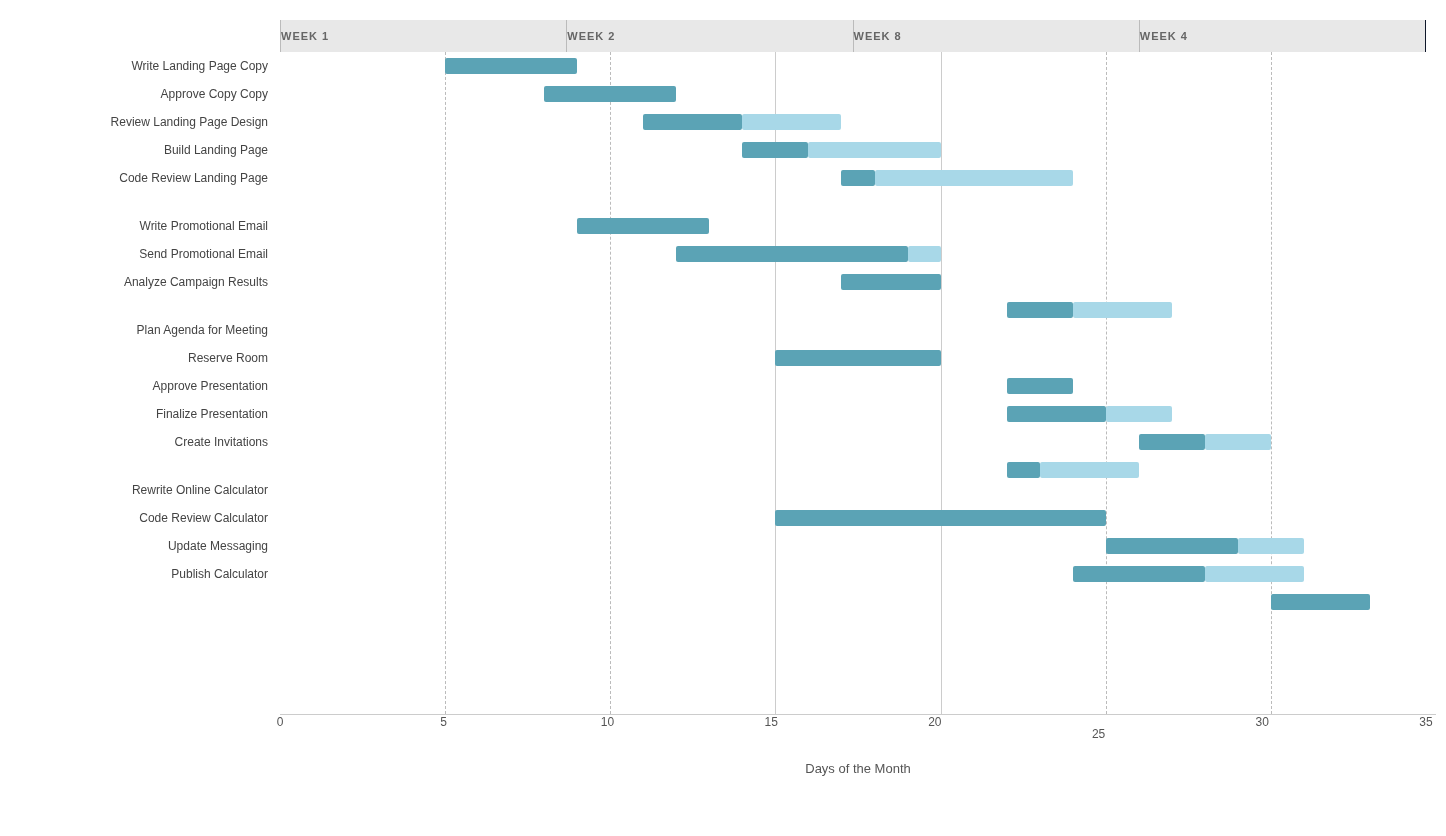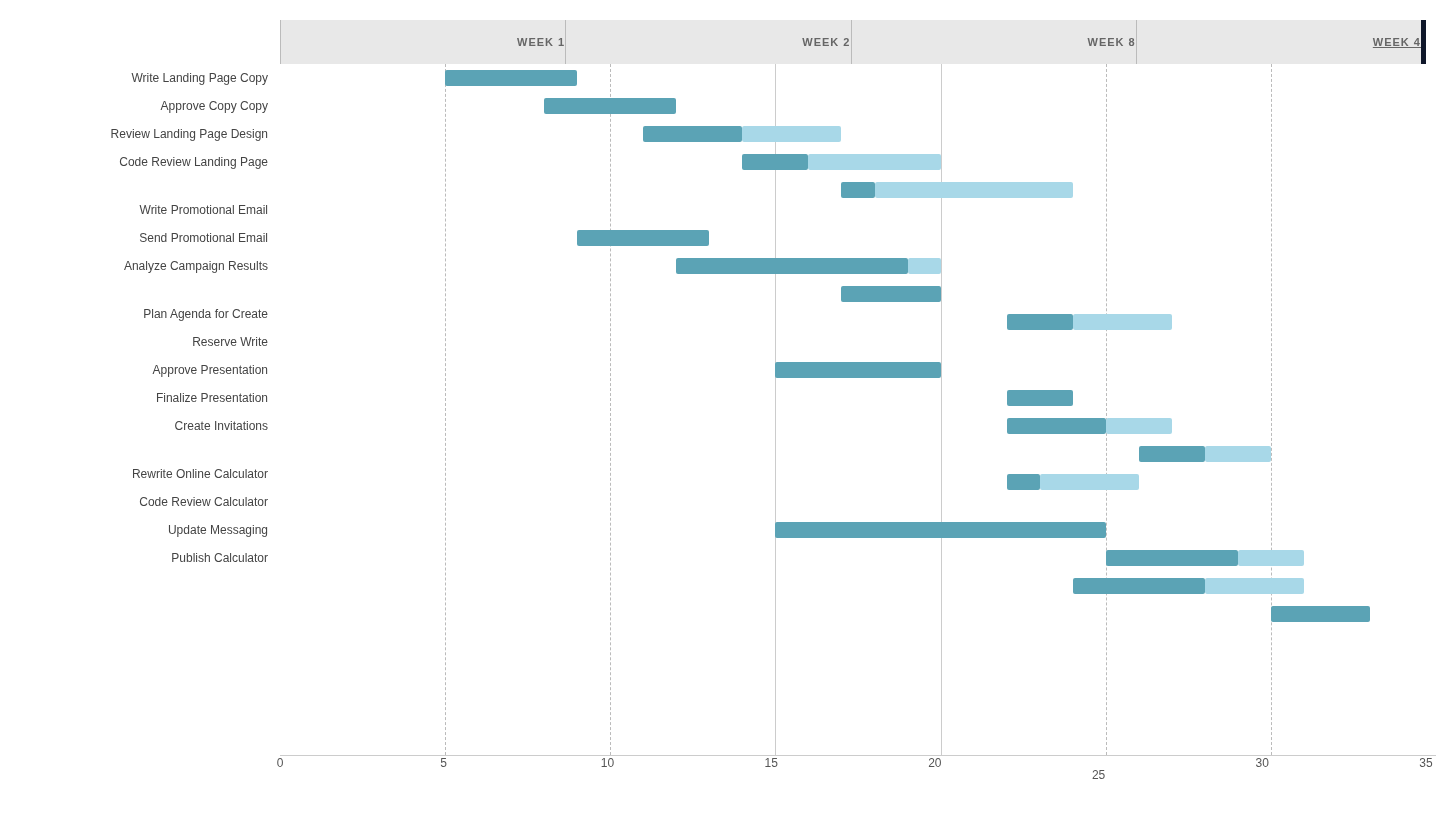--- a/index.html
+++ b/index.html
@@ -20,32 +20,31 @@
       flex-direction: column;
     }
     .week-header {
       display: flex;
       margin-left: 270px;
       margin-right: 10px;
       margin-bottom: 0;
     }
     .week-label {
       flex: 1;
-      text-align: right;
+      text-align: left;
       font-size: 11px;
       font-weight: bold;
       color: #666;
       letter-spacing: 1px;
-      padding: 16px 0;
+      padding: 10px 0;
       border-left: 1px solid #bbb;
       background: #e8e8e8;
     }
     .week-label:last-child {
-      border-right: 5px solid #0f172a;
-      text-decoration: underline;
+      border-right: 1px solid #0f172a;
     }
     .chart-body {
       display: flex;
       flex: 1;
       position: relative;
     }
     .task-labels {
       width: 270px;
       display: flex;
       flex-direction: column;
@@ -136,28 +135,29 @@
       <div class="week-label">WEEK 8</div>
       <div class="week-label">WEEK 4</div>
     </div>
 
   <div class="chart-body">
 
     <div class="task-labels" id="task-labels-col">
     <div class="task-label">Write Landing Page Copy</div>
         <div class="task-label">Approve Copy Copy</div>
         <div class="task-label">Review Landing Page Design</div>
+        <div class="task-label">Build Landing Page</div>
         <div class="task-label">Code Review Landing Page</div>
         <div class="task-label group-gap"></div>
         <div class="task-label">Write Promotional Email</div>
         <div class="task-label">Send Promotional Email</div>
         <div class="task-label">Analyze Campaign Results</div>
         <div class="task-label group-gap"></div>
-        <div class="task-label">Plan Agenda for Create</div>
-        <div class="task-label">Reserve Write</div>
+        <div class="task-label">Plan Agenda for Meeting</div>
+        <div class="task-label">Reserve Room</div>
         <div class="task-label">Approve Presentation</div>
         <div class="task-label">Finalize Presentation</div>
         <div class="task-label">Create Invitations</div>
         <div class="task-label group-gap"></div>
         <div class="task-label">Rewrite Online Calculator</div>
         <div class="task-label">Code Review Calculator</div>
         <div class="task-label">Update Messaging</div>
         <div class="task-label">Publish Calculator</div>
       </div>
 
@@ -245,13 +245,14 @@
   <div style="position:relative; margin-left:270px; margin-right:10px; height:20px;" id="x-axis">
   <span class="x-tick" style="left: 0%;">0</span>
       <span class="x-tick" style="left: 14.2857%;">5</span>
       <span class="x-tick" style="left: 28.5714%; text-align: right;">10</span>
       <span class="x-tick" style="left: 42.8571%;">15</span>
       <span class="x-tick" style="left: 57.1429%;">20</span>
       <span class="x-tick" style="left: 71.4286%; margin-top: 12px;">25</span>
       <span class="x-tick" style="left: 85.7143%;">30</span>
       <span class="x-tick" style="left: 100%;">35</span>
     </div>
+  <div class="x-axis-label">Days of the Month</div>
 </div>
 
 </body></html>

